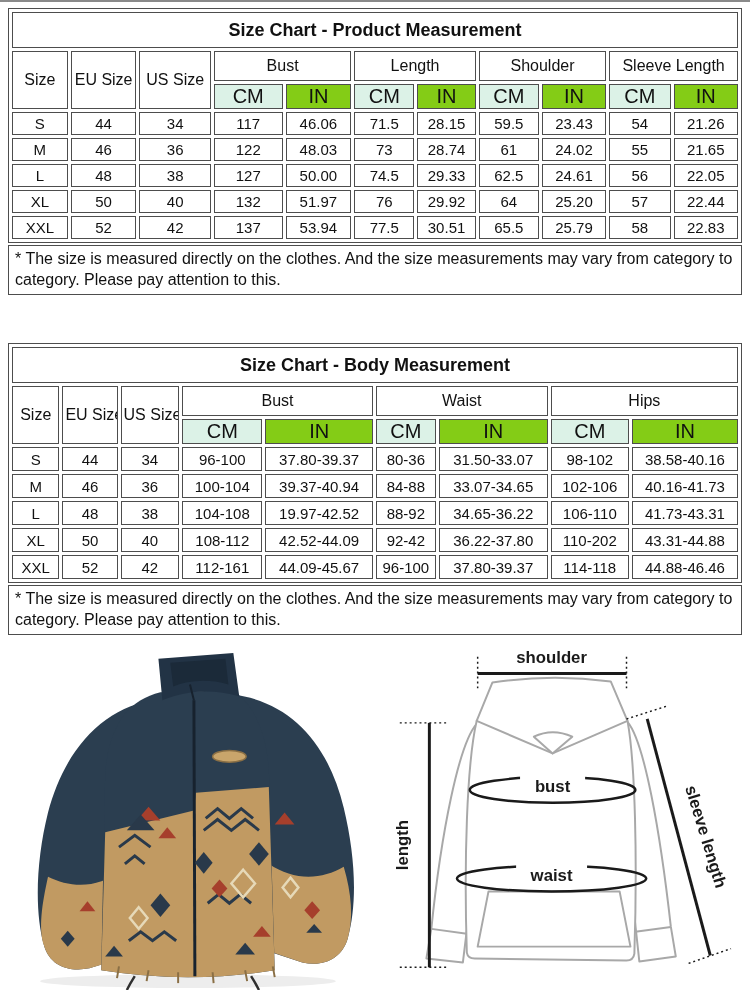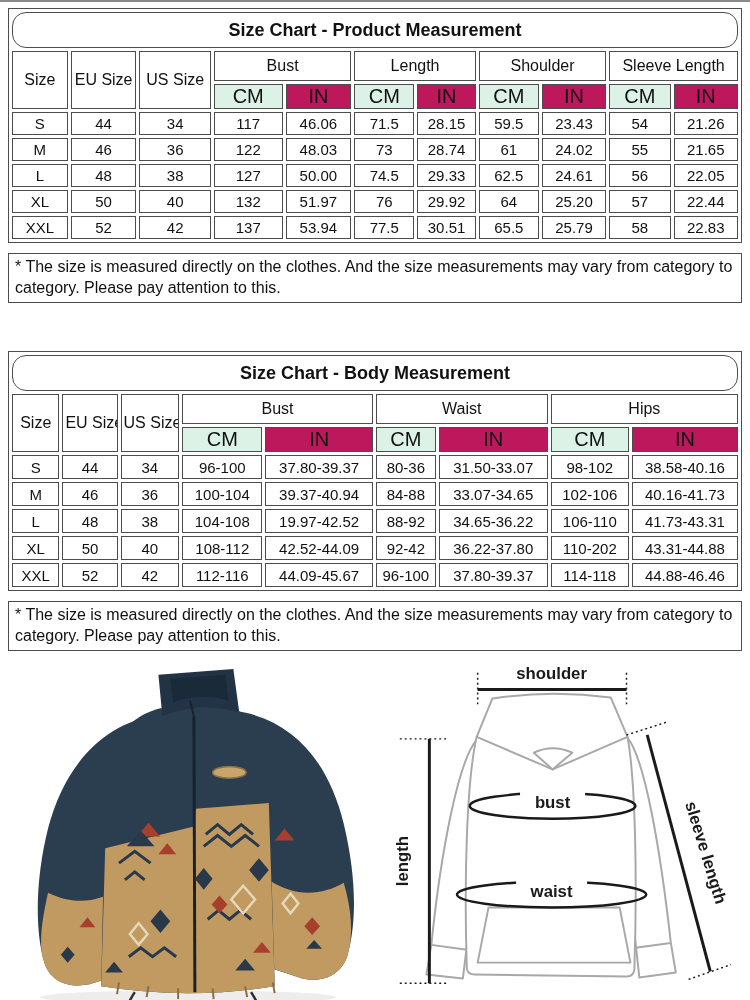--- a/index.html
+++ b/index.html
@@ -13,29 +13,29 @@
 
   table.size-table{
     width:734px;table-layout:fixed;
     border-collapse:separate;border-spacing:3px;
     border:1px solid #4d4d4d;background:#fff;
   }
   table.size-table th, table.size-table td{
     border:1px solid #4d4d4d;text-align:center;vertical-align:middle;
     font-weight:normal;font-size:15px;padding:0 2px;overflow:hidden;white-space:nowrap;
   }
-  tr.title-row th{height:34px;font-size:18px;font-weight:bold;border-radius:14px;}
+  tr.title-row th{height:34px;font-size:18px;font-weight:bold;}
   tr.group-row th{height:28px;font-size:16px;}
   tr.unit-row th{height:22px;font-size:20px;}
   .cell-cm{background:#dcf2e7;}
-  .cell-in{background:#be185d;}
+  .cell-in{background:#84cc16;}
   table.size-table tbody td{height:22px;font-size:15px;}
   #product-table tbody td{height:21px;}
   .note-box{
-    width:720px;border:1px solid #4d4d4d;margin-top:10px;
+    width:720px;border:1px solid #4d4d4d;margin-top:2px;
     font-size:16px;line-height:1.32;padding:2px 6px 4px 6px;
   }
   .gap{height:48px;}
   .bottom-section{display:flex;margin-top:10px;align-items:flex-start;}
   .jacket-wrap{width:358px;height:345px;}
   .diagram-wrap{width:384px;height:345px;}
   svg{display:block;}
   .diag-label{font-family:"Liberation Sans",sans-serif;font-size:17px;font-weight:bold;fill:#1a1a1a;}
 </style>
 </head>
@@ -229,21 +229,21 @@
           <td>42.52-44.09</td>
           <td>92-42</td>
           <td>36.22-37.80</td>
           <td>110-202</td>
           <td>43.31-44.88</td>
         </tr>
         <tr>
           <td>XXL</td>
           <td>52</td>
           <td>42</td>
-          <td>112-116</td>
+          <td>112-161</td>
           <td>44.09-45.67</td>
           <td>96-100</td>
           <td>37.80-39.37</td>
           <td>114-118</td>
           <td>44.88-46.46</td>
         </tr>
       </tbody>
   </table>
   <div class="note-box">* The size is measured directly on the clothes. And the size measurements may vary from category to category. Please pay attention to this.</div>
 

